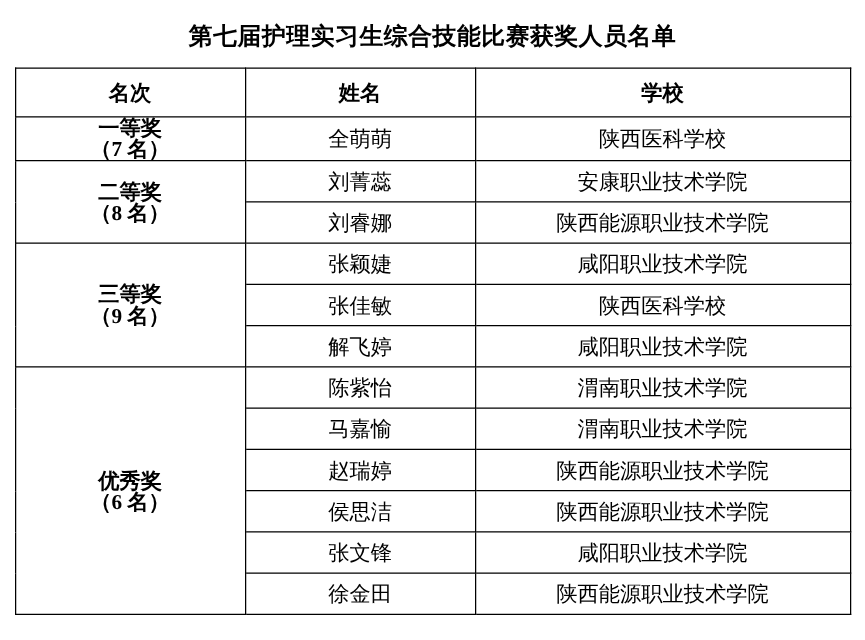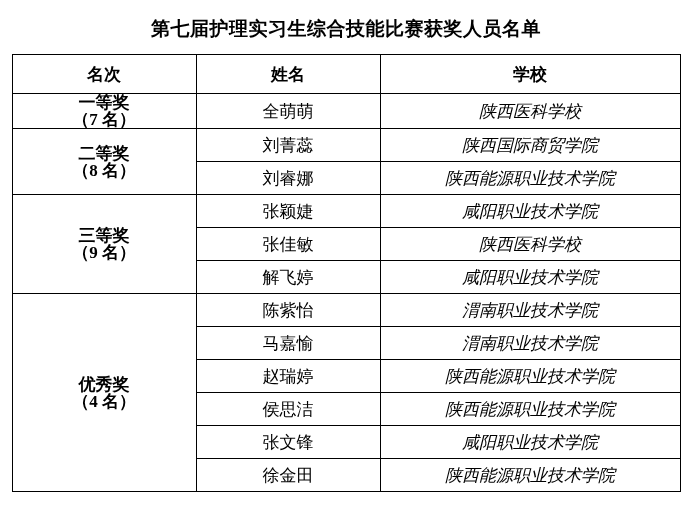--- a/index.html
+++ b/index.html
@@ -64,21 +64,20 @@
     display: block;
     white-space: nowrap;
     font-weight: bold;
   }
   td.name-cell, td.school-cell {
     height: 32px;
     white-space: nowrap;
   }
   td.school-cell {
     text-align: center;
-    font-style: italic;
   }
 </style>
 </head>
 <body>
 
 <div class="page">
 
   <div class="doc-title">第七届护理实习生综合技能比赛获奖人员名单</div>
 
   <table class="award-table">
@@ -104,21 +103,21 @@
         <td class="name-cell">全萌萌</td>
         <td class="school-cell">陕西医科学校</td>
       </tr>
 
       <tr>
         <td class="rank-cell" rowspan="2">
           <span class="rank-line">二等奖</span>
           <span class="rank-line">（8 名）</span>
         </td>
         <td class="name-cell">刘菁蕊</td>
-        <td class="school-cell">陕西国际商贸学院</td>
+        <td class="school-cell">安康职业技术学院</td>
       </tr>
       <tr>
         <td class="name-cell">刘睿娜</td>
         <td class="school-cell">陕西能源职业技术学院</td>
       </tr>
 
       <tr>
         <td class="rank-cell" rowspan="3">
           <span class="rank-line">三等奖</span>
           <span class="rank-line">（9 名）</span>
@@ -131,21 +130,21 @@
         <td class="school-cell">陕西医科学校</td>
       </tr>
       <tr>
         <td class="name-cell">解飞婷</td>
         <td class="school-cell">咸阳职业技术学院</td>
       </tr>
 
       <tr>
         <td class="rank-cell" rowspan="6">
           <span class="rank-line">优秀奖</span>
-          <span class="rank-line">（4 名）</span>
+          <span class="rank-line">（6 名）</span>
         </td>
         <td class="name-cell">陈紫怡</td>
         <td class="school-cell">渭南职业技术学院</td>
       </tr>
       <tr>
         <td class="name-cell">马嘉愉</td>
         <td class="school-cell">渭南职业技术学院</td>
       </tr>
       <tr>
         <td class="name-cell">赵瑞婷</td>

